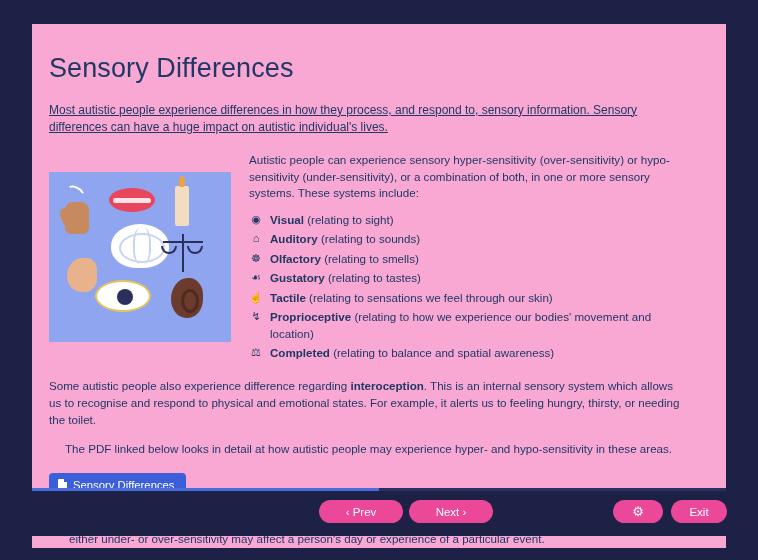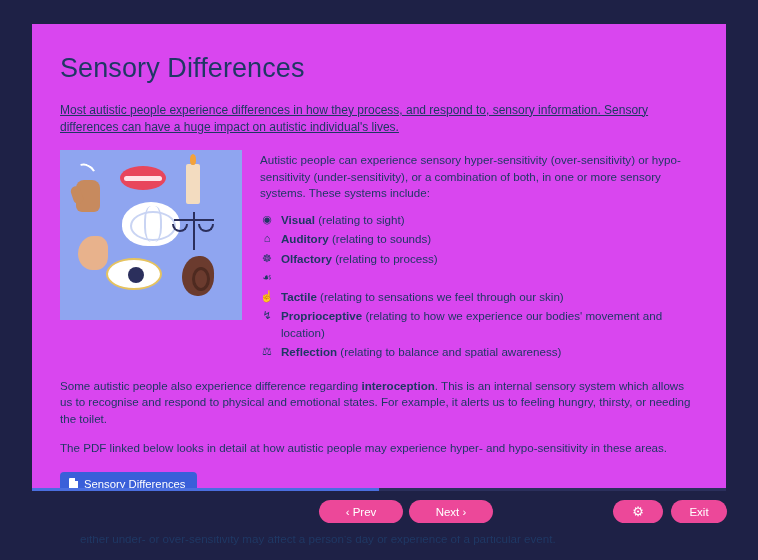--- a/index.html
+++ b/index.html
@@ -17,23 +17,23 @@
     height: 560px;
     background: #1e2146;
     overflow: hidden;
   }
   
   .card {
     position: absolute;
     left: 32px;
     top: 24px;
     width: 694px;
-    height: 464px;
-    background: #d946ef;
-    padding: 26px 28px 0 28px;
+    height: 524px;
+    background: #f9a8d4;
+    padding: 26px 28px 0 17px;
   }
   .page-title {
     font-size: 27px;
     color: #1f3864;
     font-weight: normal;
     letter-spacing: .1px;
     margin: 4px 0 18px 0;
     line-height: 1.1;
   }
   .intro {
@@ -41,21 +41,21 @@
     color: #1f3864;
     line-height: 1.45;
     margin-bottom: 14px;
     max-width: 640px;
     text-decoration: underline;
   }
   
   .mid {
     display: flex;
     gap: 18px;
-    align-items: flex-start;
+    align-items: center;
   }
   .illus {
     width: 182px;
     height: 170px;
     background: #8fa5f0;
     flex: 0 0 182px;
     position: relative;
     overflow: hidden;
   }
   .rightcol {
@@ -93,21 +93,21 @@
   ul.senses li b { font-weight: bold; }
   
   .para {
     font-size: 11.6px;
     color: #1f3864;
     line-height: 1.45;
     margin-top: 14px;
     max-width: 632px;
   }
   .para b { font-weight: bold; }
-  .para2 { margin-top: 12px; }
+  .para2 { margin-top: 12px; margin-left: 16px; }
   
   .pdf-btn {
     display: inline-flex;
     align-items: center;
     gap: 6px;
     background: #3a5fd9;
     color: #ffffff;
     font-size: 11.3px;
     border-radius: 4px;
     padding: 6px 11px 6px 9px;
@@ -319,36 +319,37 @@
           <li>
             <span class="ic">◉</span>
             <span><b>Visual</b> <span>(relating to sight)</span></span>
           </li>
           <li>
             <span class="ic">⌂</span>
             <span><b>Auditory</b> <span>(relating to sounds)</span></span>
           </li>
           <li>
             <span class="ic">☸</span>
-            <span><b>Olfactory</b> <span>(relating to process)</span></span>
+            <span><b>Olfactory</b> <span>(relating to smells)</span></span>
           </li>
           <li>
             <span class="ic">☙</span>
+            <span><b>Gustatory</b> <span>(relating to tastes)</span></span>
           </li>
           <li>
             <span class="ic">☝</span>
             <span><b>Tactile</b> <span>(relating to sensations we feel through our skin)</span></span>
           </li>
           <li>
             <span class="ic">↯</span>
             <span><b>Proprioceptive</b> <span>(relating to how we experience our bodies' movement and location)</span></span>
           </li>
           <li>
             <span class="ic">⚖</span>
-            <span><b>Reflection</b> <span>(relating to balance and spatial awareness)</span></span>
+            <span><b>Completed</b> <span>(relating to balance and spatial awareness)</span></span>
           </li>
         </ul>
       </div>
     </div>
 
     <div class="para">
       <span>Some autistic people also experience difference regarding </span><b>interoception</b><span>. This is an internal sensory system which allows us to recognise and respond to physical and emotional states. For example, it alerts us to feeling hungry, thirsty, or needing the toilet.</span>
     </div>
 
     <div class="para para2">The PDF linked below looks in detail at how autistic people may experience hyper- and hypo-sensitivity in these areas.</div>

